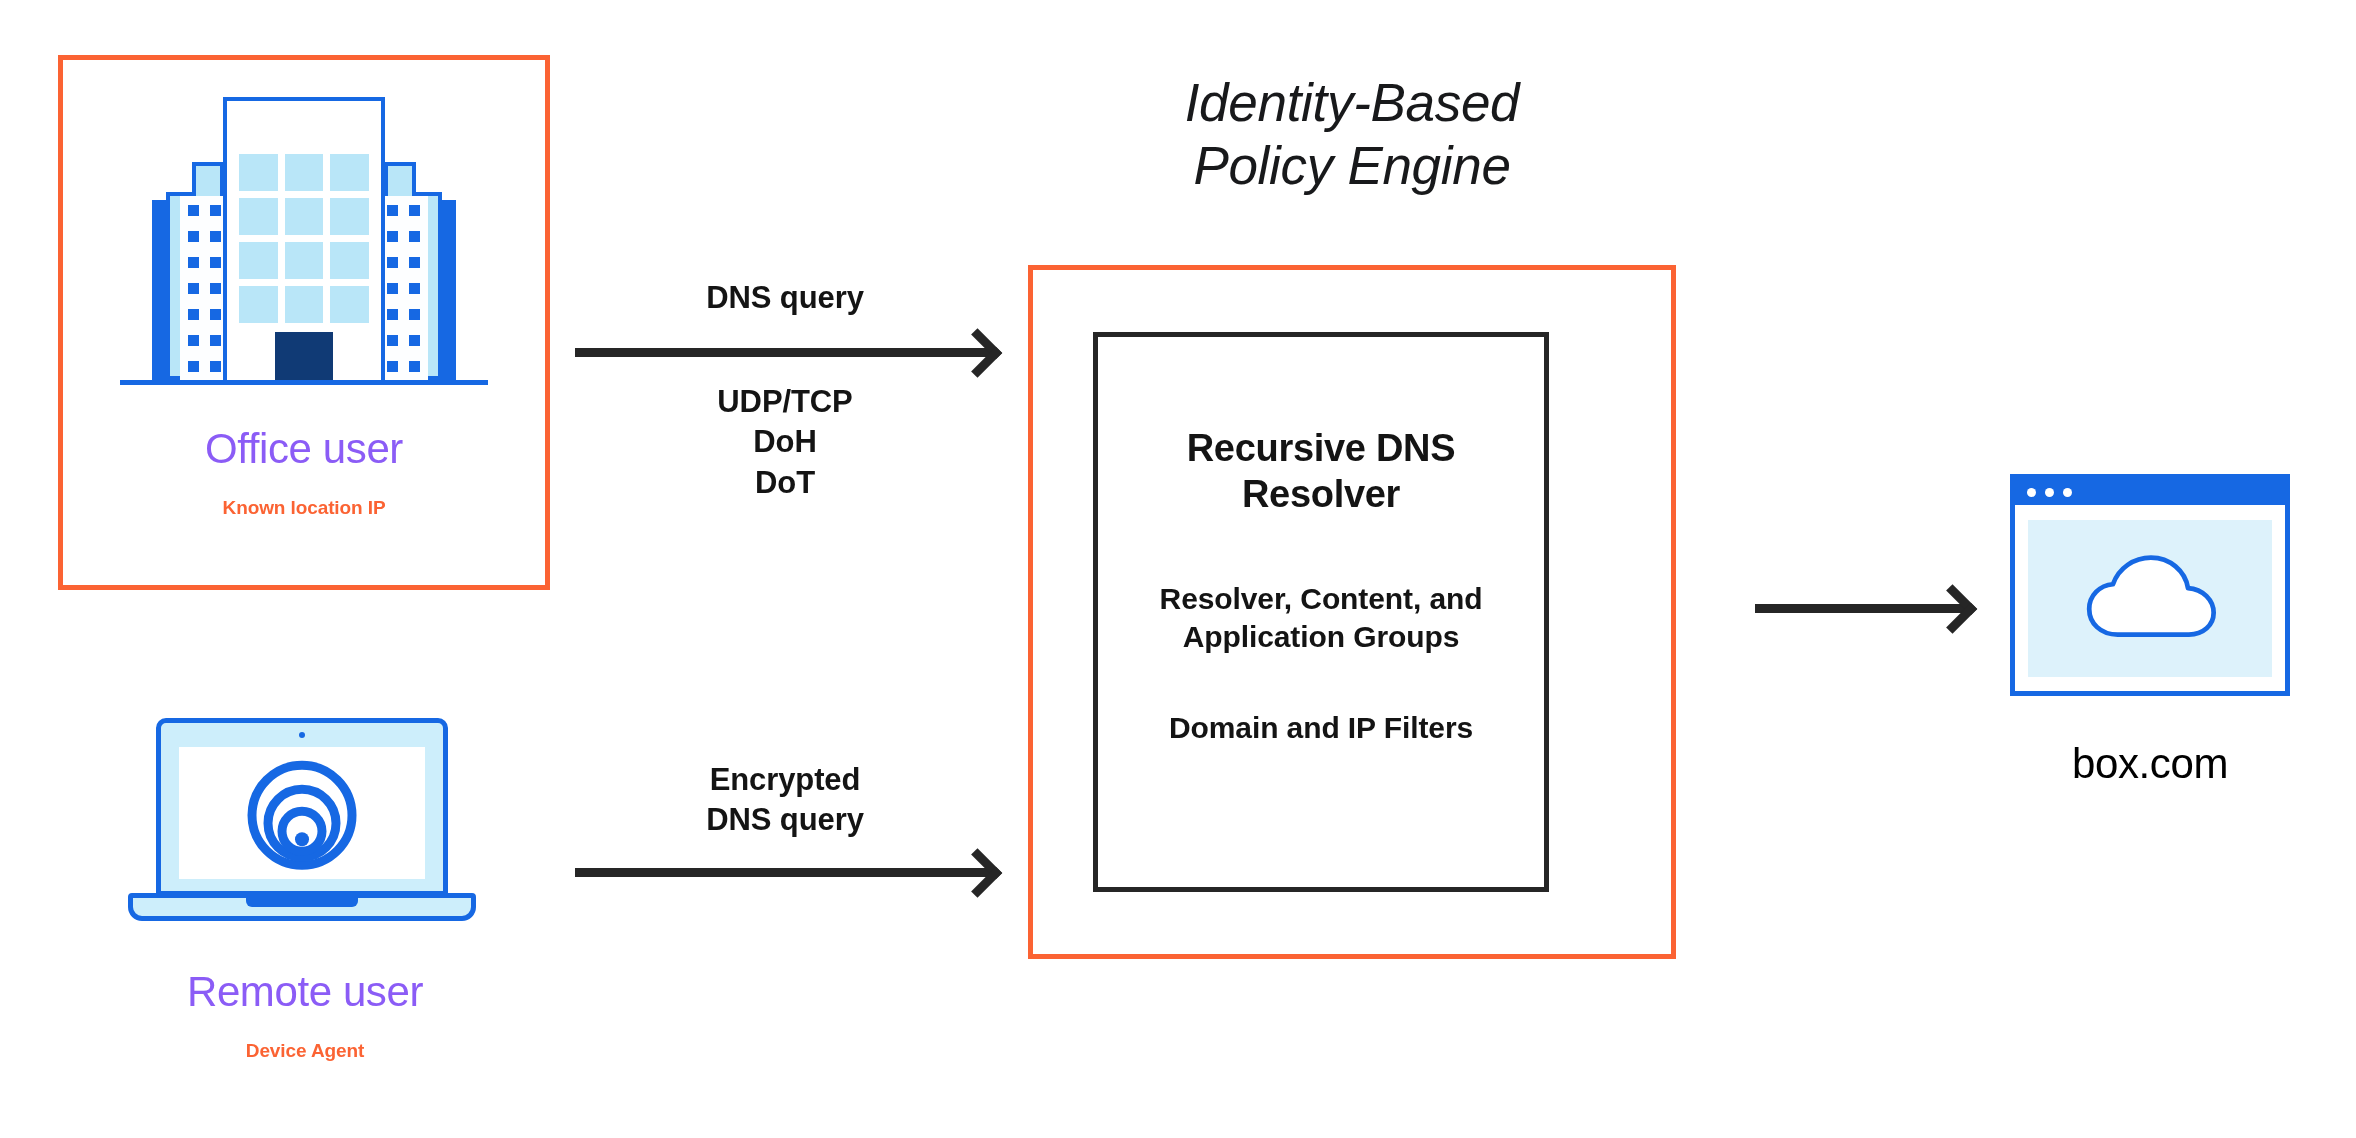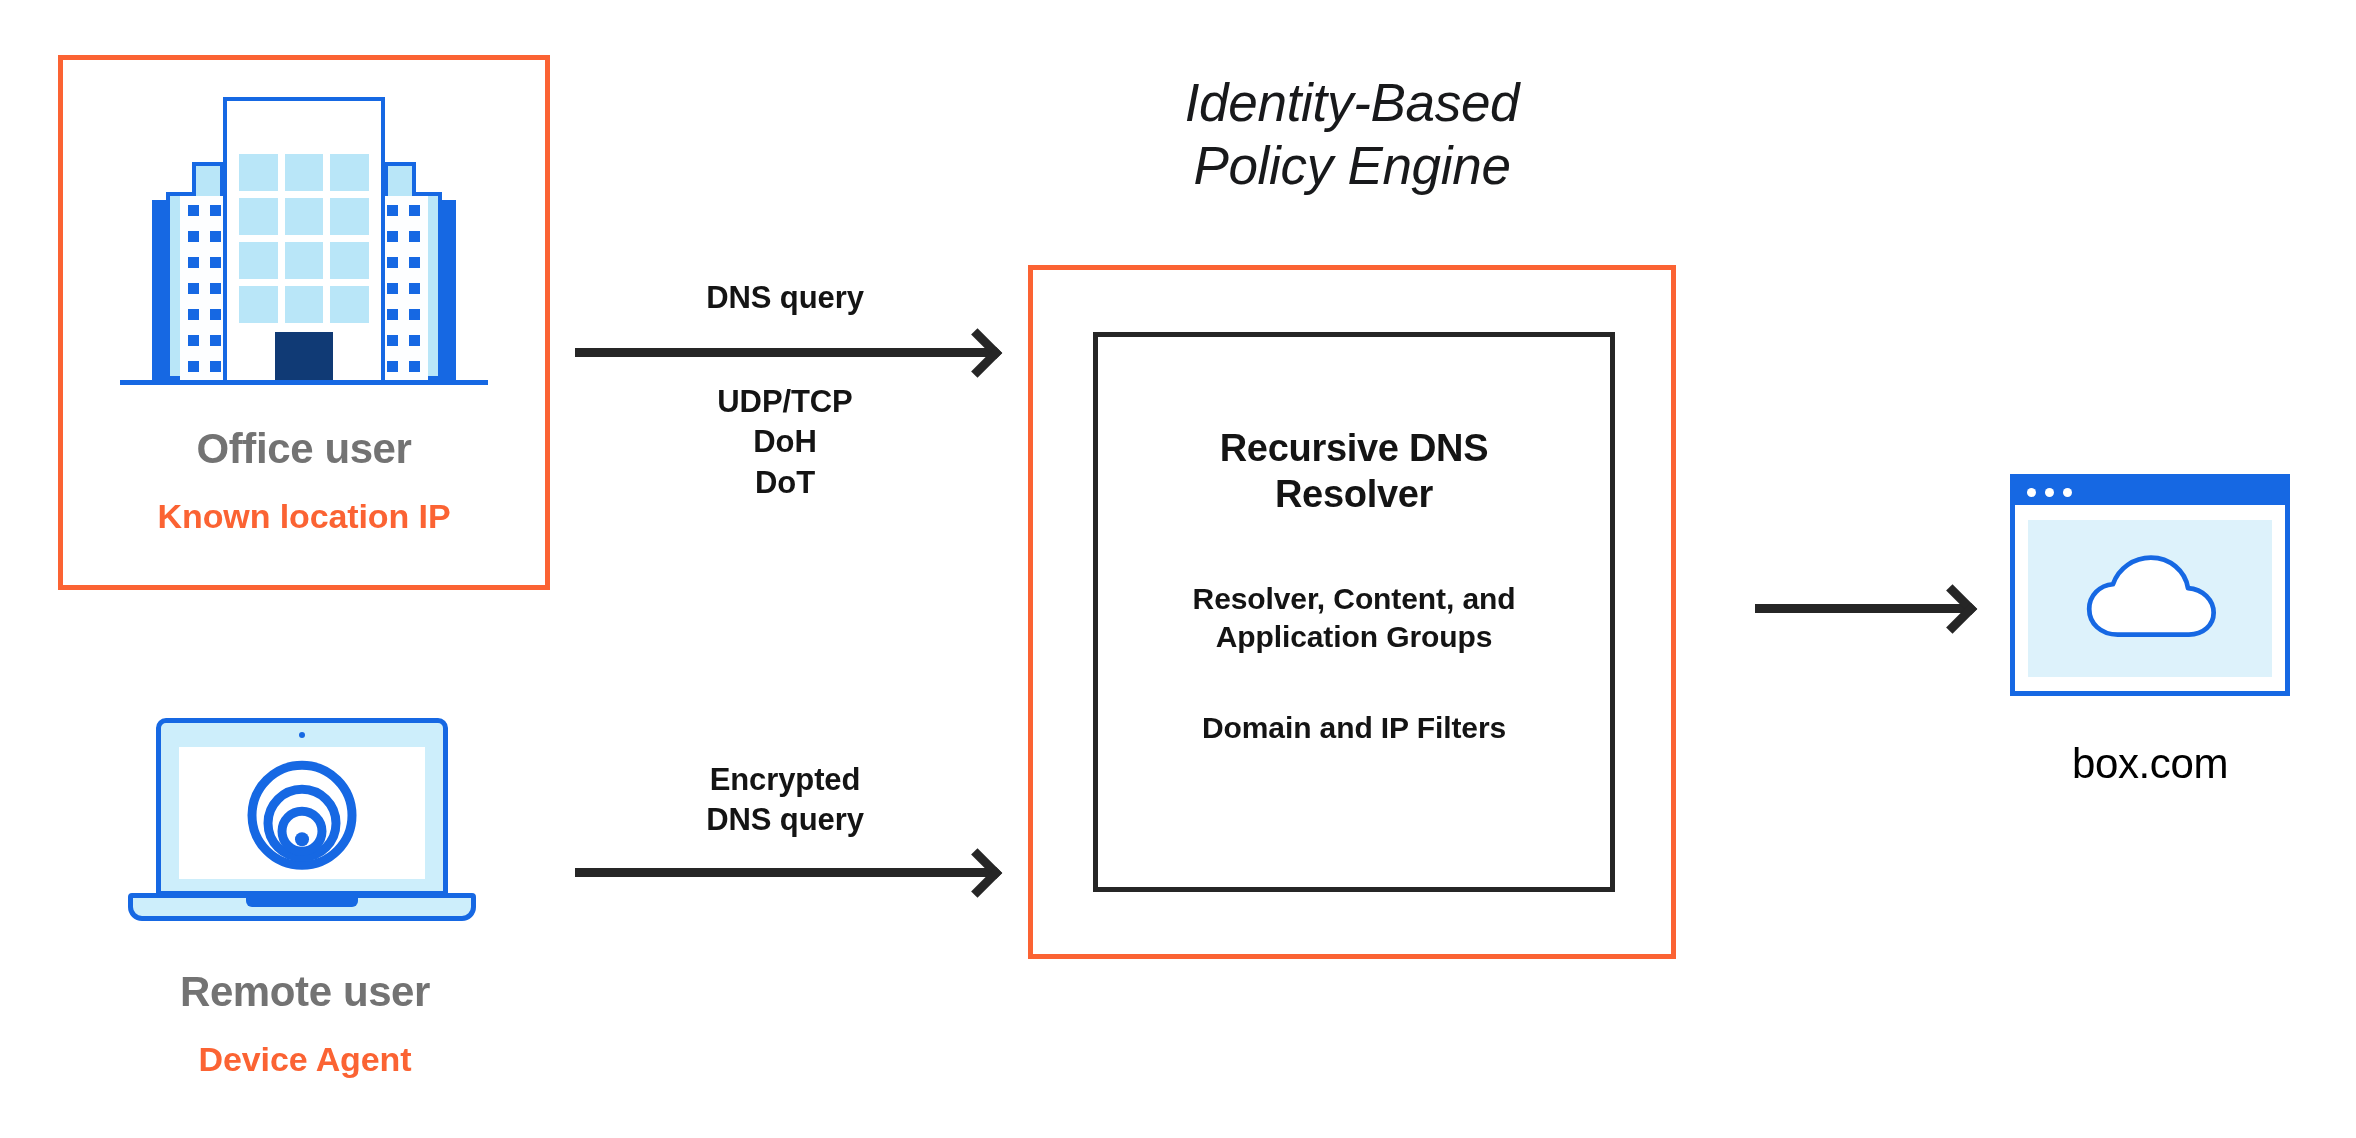--- a/index.html
+++ b/index.html
@@ -25,21 +25,21 @@
     border: 5px solid #fb6333;
     background: transparent;
     box-sizing: border-box;
   }
   #office-box   { left: 58px;  top: 55px;  width: 492px; height: 535px; }
   #engine-box   { left: 1028px; top: 265px; width: 648px; height: 694px; }
 
   #resolver-box {
     position: absolute;
     left: 1093px; top: 332px;
-    width: 522px; height: 560px;
+    width: 456px; height: 560px;
     border: 5px solid #262626;
     box-sizing: border-box;
     background: #fff;
     display: flex;
     flex-direction: column;
     align-items: center;
     justify-content: flex-start;
     padding-top: 88px;
   }
 
@@ -55,28 +55,28 @@
     line-height: 1.18;
     color: #18191b;
     letter-spacing: -0.3px;
   }
   .engine-title span { display: block; font-style: italic; }
 
   .node-title {
     position: absolute;
     text-align: center;
     font-size: 42px;
-    font-weight: 700;
-    color: #737373;
+    font-weight: 400;
+    color: #8b5cf6;
     letter-spacing: -0.4px;
   }
   .node-sub {
     position: absolute;
     text-align: center;
-    font-size: 34px;
+    font-size: 19px;
     font-weight: 700;
     color: #fb6333;
     letter-spacing: -0.1px;
   }
 
   #office-title { left: 58px;  top: 425px; width: 492px; }
   #office-sub   { left: 58px;  top: 497px; width: 492px; }
   #remote-title { left: 40px;  top: 968px; width: 530px; }
   #remote-sub   { left: 40px;  top: 1040px; width: 530px; }
 

